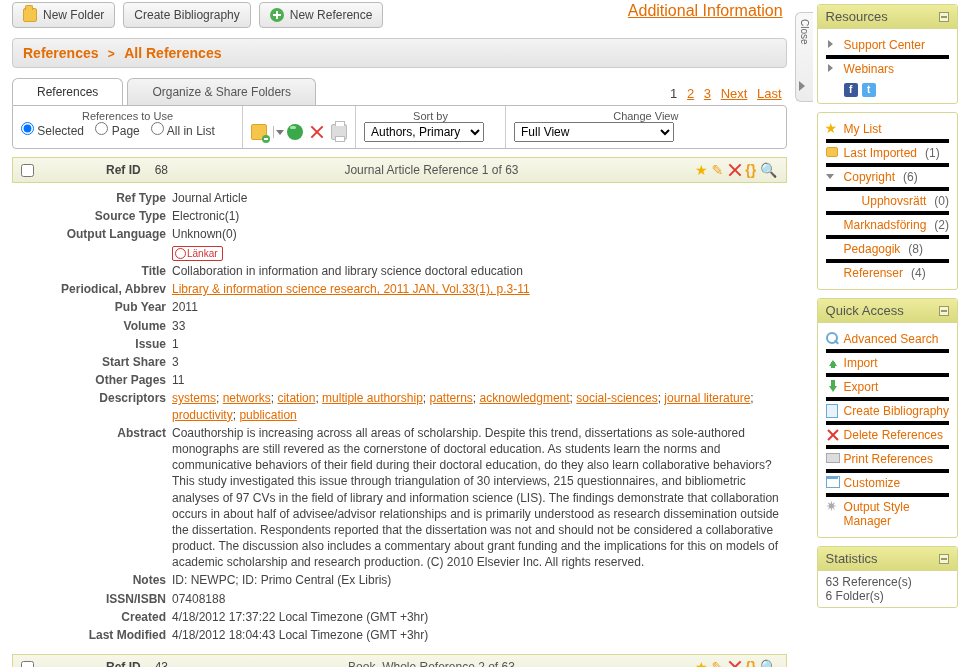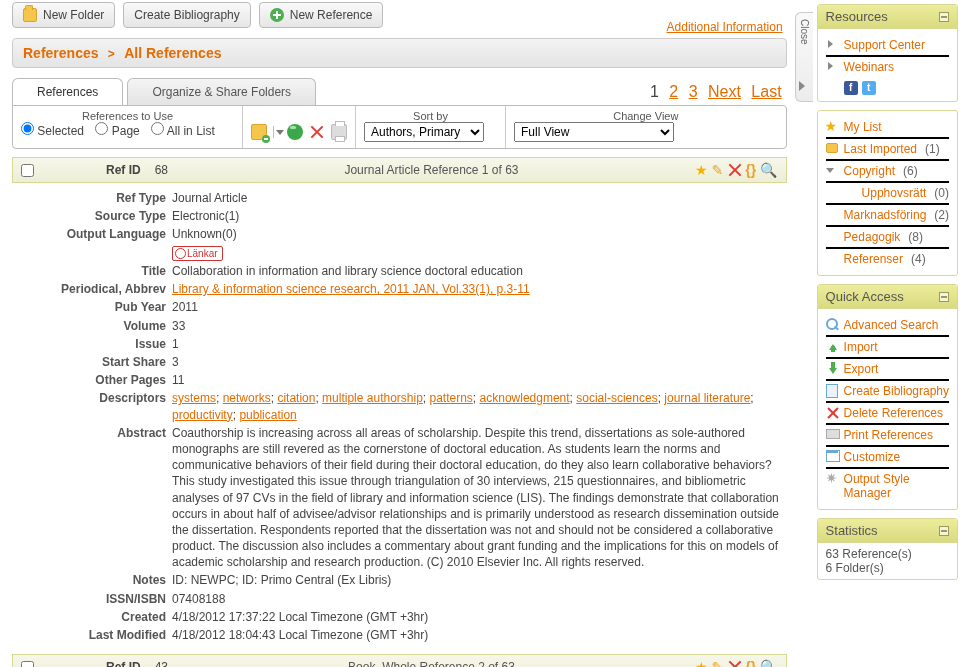--- a/index.html
+++ b/index.html
@@ -24,32 +24,32 @@
     display: inline-flex; align-items: center; gap: 6px;
   }
   .btn .ic { width: 14px; height: 14px; display: inline-block; }
   .ic-folder { background: #f6c54b; border: 1px solid #d9a531; border-radius: 2px; position: relative; }
   .ic-folder::before { content:""; position:absolute; top:-4px; left:1px; width:6px; height:4px; background:#f6c54b; border:1px solid #d9a531; border-bottom:none; border-radius:2px 2px 0 0; }
   .ic-plus-green { background:#4caf50; border-radius:50%; position:relative; }
   .ic-plus-green::before,.ic-plus-green::after{content:"";position:absolute;background:#fff;}
   .ic-plus-green::before{left:3px;top:6px;width:8px;height:2px;}
   .ic-plus-green::after{left:6px;top:3px;width:2px;height:8px;}
 
-  .addl-info { position: absolute; right: 12px; top: 20px; font-size: 12px; text-decoration: underline; }
+  .addl-info { position: absolute; right: 12px; top: 2px; font-size: 16px; text-decoration: underline; }
 
   
   .crumb-bar { background: linear-gradient(#f3f3f3,#e4e4e4); border:1px solid #ccc; border-radius:4px; padding:6px 10px; margin-bottom:10px; }
   .crumb-bar a { font-size: 14px; font-weight: bold; }
   .crumb-sep { color:#e46c00; padding:0 6px; font-weight:bold; }
 
   
   .tab-row { display:flex; align-items:flex-end; position:relative; }
   .tab { border:1px solid #bbb; border-bottom:none; border-radius:6px 6px 0 0; padding:6px 24px; background:linear-gradient(#f4f4f4,#e4e4e4); color:#555; cursor:pointer; margin-right:4px; }
   .tab.active { background:#fff; color:#333; position:relative; z-index:2; }
-  .pager-links { margin-left:auto; padding:4px 2px; font-size:16px; }
+  .pager-links { margin-left:auto; padding:4px 2px; font-size:13px; }
   .pager-links a, .pager-links span { margin:0 3px; text-decoration:underline; }
   .pager-links .current { text-decoration:none; color:#444; }
 
   
   .toolbar { display:flex; border:1px solid #bbb; border-radius:0 4px 4px 4px; overflow:hidden; }
   .tb-sec { padding:4px 8px 6px 8px; border-right:1px solid #ccc; }
   .tb-sec:last-child { border-right:none; }
   .tb-sec .hdr { text-align:center; font-size:11px; color:#555; }
   .radio-row label { margin-right:8px; font-size:12px; cursor:pointer; }
   .tb-icons { display:flex; align-items:center; gap:6px; padding-top:14px; padding-bottom:2px; }
@@ -94,21 +94,21 @@
   .descriptors a { margin-right:0; }
   .desc-sep { color:#444; }
 
   
   .panel { border:1px solid #d7d894; border-radius:3px; margin-bottom:8px; background:#fff; }
   .panel-h { background:linear-gradient(#ecec9c,#dada80); padding:4px 8px; font-size:13px; color:#555; display:flex; align-items:center; justify-content:space-between; border-radius:3px 3px 0 0; border-bottom:1px solid #d7d894;}
   .panel-h .collapse-box { width:10px; height:10px; border:1px solid #9a9a60; background:#f4f4d8; position:relative; }
   .panel-h .collapse-box::after{content:"";position:absolute;left:1px;top:3px;width:6px;height:2px;background:#9a9a60;}
   .panel-b { padding:6px 8px; }
   .panel-b ul { list-style:none; }
-  .panel-b li { padding:3px 0 3px 18px; position:relative; font-size:12px; border-top:2px solid #000000; }
+  .panel-b li { padding:3px 0 3px 18px; position:relative; font-size:12px; border-top:4px solid #000000; }
   .panel-b li:first-child { border-top:none; }
   .panel-b li a { text-decoration:none; }
   .panel-b li .count { color:#666; margin-left:8px; }
   .li-icon { position:absolute; left:0; top:3px; width:14px; height:14px; }
   .tri-right::before{content:"";position:absolute;left:2px;top:2px;border:4px solid transparent;border-left:5px solid #888;}
   .tri-down::before{content:"";position:absolute;left:0;top:4px;border:4px solid transparent;border-top:5px solid #888;}
   .star-y::before{content:"★";color:#f5b301;position:absolute;left:-1px;top:-2px;font-size:14px;}
   .folder-y { background:#f6c54b;border:1px solid #d9a531;border-radius:2px;width:12px;height:10px;top:4px; }
   .sub-item { padding-left:36px !important; }
   .social-icons { margin-top:4px; padding-left:18px; display:flex; gap:4px;}

